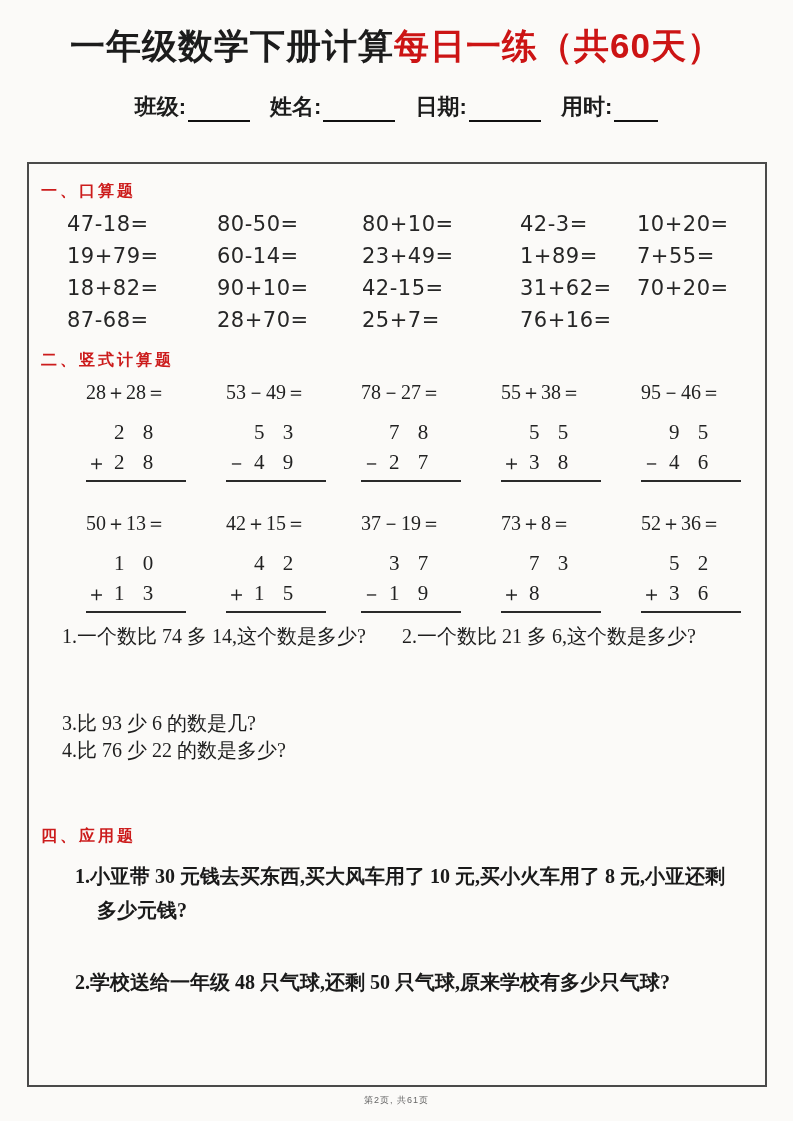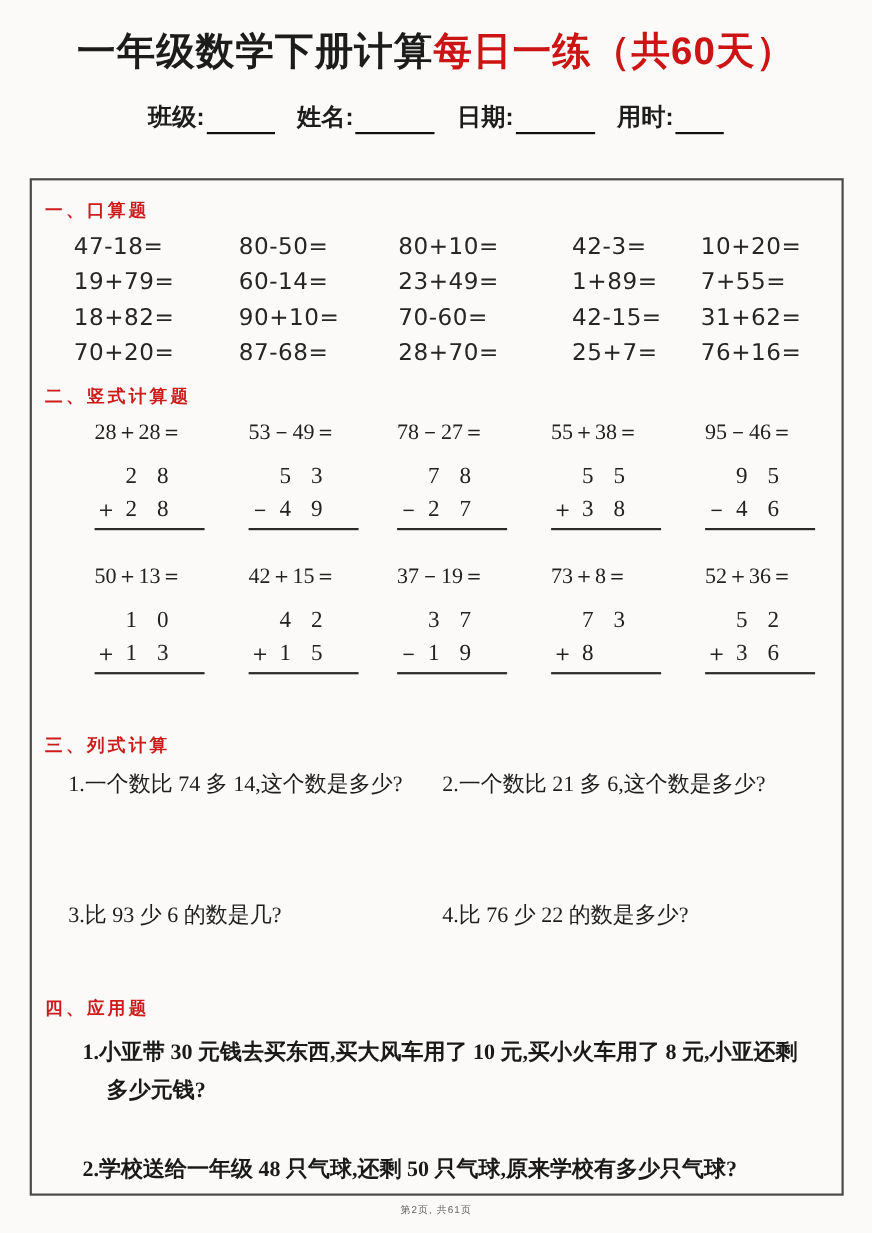--- a/index.html
+++ b/index.html
@@ -119,21 +119,21 @@
 
   
   .col-row {
     display: flex;
     padding-left: 33px;
     font-family: "Liberation Serif", "DejaVu Serif", serif;
     font-size: 20px;
     color: #1e1e1e;
   }
   .col-row.r1 { margin-top: 10px; }
-  .col-row.r2 { margin-top: 92px; }
+  .col-row.r2 { margin-top: 60px; flex-direction: column; }
   .col-item.first { width: 340px; }
 
   
   .word-item {
     font-family: "Liberation Serif", "DejaVu Serif", serif;
     font-weight: bold;
     font-size: 20px;
     color: #1a1a1a;
     line-height: 34px;
     width: 700px;
@@ -177,21 +177,20 @@
     <span class="oral-cell">80+10=</span>
     <span class="oral-cell">42-3=</span>
     <span class="oral-cell">10+20=</span>
     <span class="oral-cell">19+79=</span>
     <span class="oral-cell">60-14=</span>
     <span class="oral-cell">23+49=</span>
     <span class="oral-cell">1+89=</span>
     <span class="oral-cell">7+55=</span>
     <span class="oral-cell">18+82=</span>
     <span class="oral-cell">90+10=</span>
-    <span class="oral-cell">70-60=</span>
     <span class="oral-cell">42-15=</span>
     <span class="oral-cell">31+62=</span>
     <span class="oral-cell">70+20=</span>
     <span class="oral-cell">87-68=</span>
     <span class="oral-cell">28+70=</span>
     <span class="oral-cell">25+7=</span>
     <span class="oral-cell">76+16=</span>
   </div>
 
   <div id="h-vertical" class="sec-heading">二、竖式计算题</div>
@@ -325,21 +324,20 @@
             <span class="vp-digits">5 2</span>
           </div>
         <div class="vp-line">
             <span class="vp-op">＋</span>
             <span class="vp-digits">3 6</span>
           </div>
       </div>
     </div>
   </div>
 
-  <div id="h-columnar" class="sec-heading">三、列式计算</div>
   <div class="col-row r1">
     <span class="col-item first">1.一个数比 74 多 14,这个数是多少?</span>
     <span class="col-item">2.一个数比 21 多 6,这个数是多少?</span>
   </div>
   <div class="col-row r2">
     <span class="col-item first">3.比 93 少 6 的数是几?</span>
     <span class="col-item">4.比 76 少 22 的数是多少?</span>
   </div>
 
   <div id="h-word" class="sec-heading">四、应用题</div>

